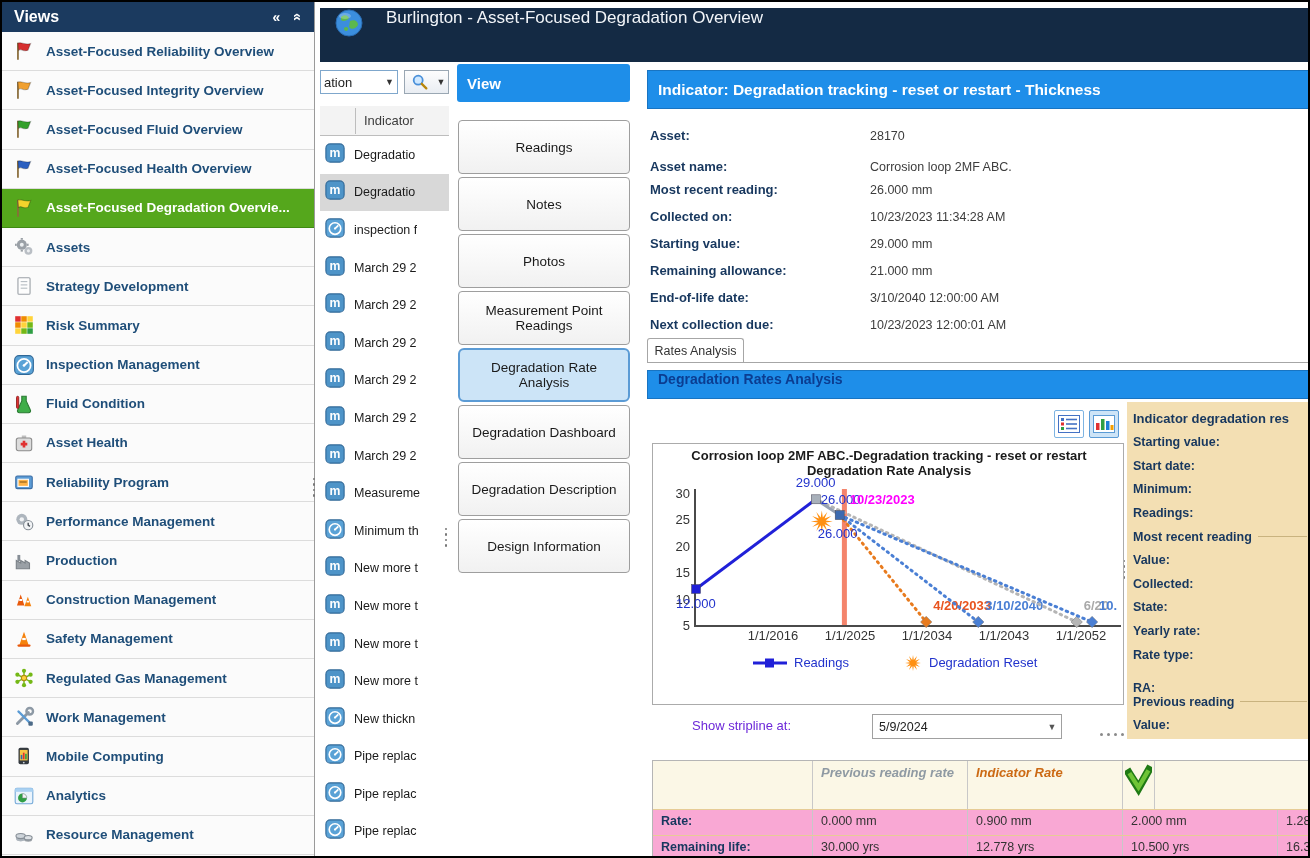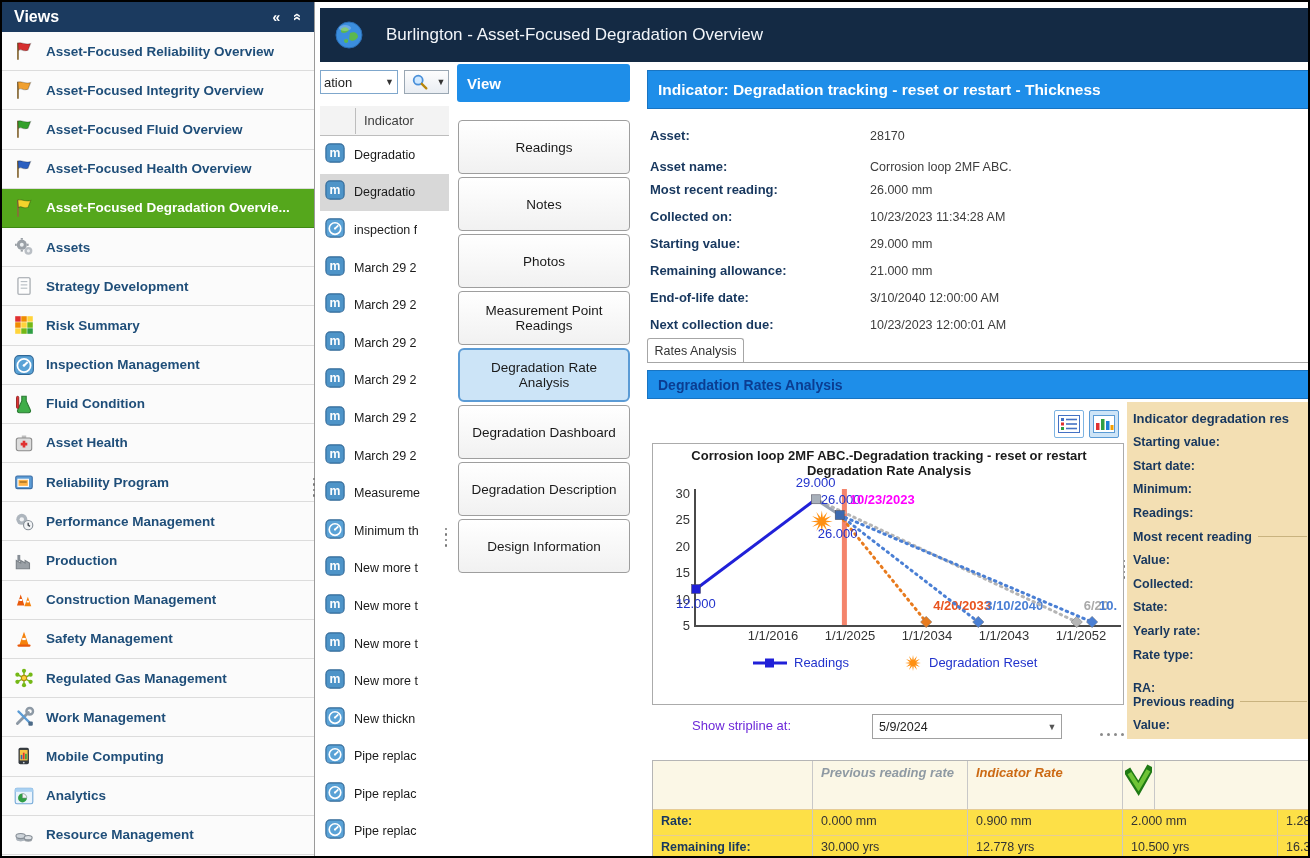--- a/index.html
+++ b/index.html
@@ -13,21 +13,21 @@
   .sb-hicons{margin-left:auto;display:flex;gap:14px;padding-right:12px;font-size:14px;font-weight:bold;}
   .sb-hicon{cursor:pointer;}
   .rot90{display:inline-block;transform:rotate(90deg);}
   .side-item{display:flex;align-items:center;height:39.2px;box-sizing:border-box;
              border-bottom:1px solid #dcdcdc;padding-left:9px;background:#fbfbfb;cursor:pointer;}
   .side-item.sel{background:#55a71c;border-bottom:1px solid #3f8a12;}
   .si-icon{width:26px;height:22px;display:flex;align-items:center;justify-content:center;flex:0 0 26px;}
   .si-label{margin-left:9px;font-size:13.5px;font-weight:bold;color:#1f4e79;white-space:nowrap;overflow:hidden;}
   .side-item.sel .si-label{color:#fff;}
   
-  .topbar{left:318px;top:6px;width:989px;height:54px;background:#142a44;display:flex;align-items:center;}
+  .topbar{left:318px;top:6px;width:989px;height:54px;background:#142a44;display:flex;}
   .tb-globe{margin-left:14px;width:30px;height:30px;}
   .tb-title{margin-left:22px;color:#f2f5f9;font-size:17px;}
   
   .listpanel{left:318px;top:62px;width:137px;height:794px;background:#fff;}
   .combo{left:318px;top:68px;width:78px;height:24px;border:1px solid #7fa7cc;background:#fff;
          box-sizing:border-box;display:flex;align-items:center;font-size:13px;color:#222;cursor:pointer;}
   .combo .cv{padding-left:3px;white-space:nowrap;overflow:hidden;flex:1;}
   .combo .arr{flex:0 0 15px;text-align:center;font-size:9px;color:#333;}
   .searchbtn{left:402px;top:68px;width:31px;height:24px;border:1px solid #9aa7b3;background:linear-gradient(#fdfdfd,#e9edf2);
              box-sizing:border-box;display:flex;align-items:center;justify-content:center;cursor:pointer;}
@@ -53,21 +53,21 @@
   .mheader{left:645px;top:68px;width:662px;height:39px;background:#1e8ee9;border:1px solid #1874c2;box-sizing:border-box;
            color:#fff;font-size:15.5px;font-weight:bold;display:flex;align-items:center;padding-left:10px;}
   .frow{position:absolute;left:648px;height:20px;font-size:12.5px;white-space:nowrap;}
   .flabel{display:inline-block;width:220px;font-weight:bold;color:#17375e;font-size:13px;}
   .fvalue{color:#3d3d3d;}
   .ratetab{left:645px;top:336px;width:97px;height:25px;background:#fff;border:1px solid #a6a6a6;border-bottom:none;
            border-radius:3px 3px 0 0;box-sizing:border-box;display:flex;align-items:center;justify-content:center;
            font-size:12.5px;color:#333;cursor:pointer;}
   .tabline{left:645px;top:360px;width:662px;height:1px;background:#a6a6a6;}
   .ratesbar{left:645px;top:368px;width:662px;height:29px;background:#1e8ee9;border:1px solid #1874c2;box-sizing:border-box;
-            color:#0b3d91;font-size:14px;font-weight:bold;display:flex;align-items:center;padding-left:10px;}
+            color:#0b3d91;font-size:14px;font-weight:bold;display:flex;align-items:flex-start;padding-left:10px;}
   .toolicon{position:absolute;top:408px;width:30px;height:28px;box-sizing:border-box;display:flex;align-items:center;
             justify-content:center;cursor:pointer;background:#fff;border:1px solid #7eb4e2;border-radius:2px;}
   .toolicon.sel{background:#cde4f7;border:1px solid #5b9bd5;}
   
   .tanpanel{left:1125px;top:400px;width:182px;height:337px;background:#f3dfb3;overflow:hidden;}
   .tp-row{position:absolute;left:6px;width:176px;height:23px;font-size:12.5px;font-weight:bold;color:#17375e;
           white-space:nowrap;display:flex;align-items:center;}
   .tp-row.title{font-size:13px;}
   .tp-row .secline{flex:1;height:1px;background:#c9b37f;margin-left:6px;margin-right:2px;}
   
@@ -77,21 +77,21 @@
                display:flex;align-items:center;font-size:12.5px;color:#222;cursor:pointer;}
   .striplcombo .cv{padding-left:6px;flex:1;}
   .striplcombo .arr{flex:0 0 18px;text-align:center;font-size:9px;color:#555;}
   .hgrip{left:1098px;top:729px;width:30px;height:6px;display:flex;gap:4px;align-items:center;}
   .hgrip i{width:3px;height:3px;background:#8a8a8a;border-radius:50%;}
   .vgrip{position:absolute;width:6px;height:30px;display:flex;flex-direction:column;gap:3px;align-items:center;justify-content:center;}
   .vgrip i{width:2.5px;height:2.5px;background:#777;border-radius:50%;}
   
   .dtable{left:650px;top:758px;width:657px;height:98px;border:1px solid #b5b5b5;box-sizing:border-box;overflow:hidden;}
   .trowh{display:flex;height:48px;background:#fbf7e6;}
-  .trow{display:flex;height:25px;background:#fde047;border-top:1px solid #e6cc96;}
+  .trow{display:flex;height:25px;background:#f9a8d4;border-top:1px solid #e6cc96;}
   .tcell{box-sizing:border-box;border-right:1px solid #c8c8c8;padding:4px 8px;font-size:12.5px;color:#333;overflow:hidden;white-space:nowrap;}
   .tcell.hdr{font-weight:bold;font-style:italic;font-size:13px;white-space:normal;line-height:1.25;}
   .tcell.gray{color:#8f9aa3;}
   .tcell.darkred{color:#9c1b1b;}
   .tcell.orange{color:#cc6a14;}
   .tcell.rowlabel{font-weight:bold;color:#17375e;}
   .tcell.check{display:flex;align-items:flex-start;justify-content:flex-start;padding:3px 2px;}
 </style>
 </head>
 <body>

